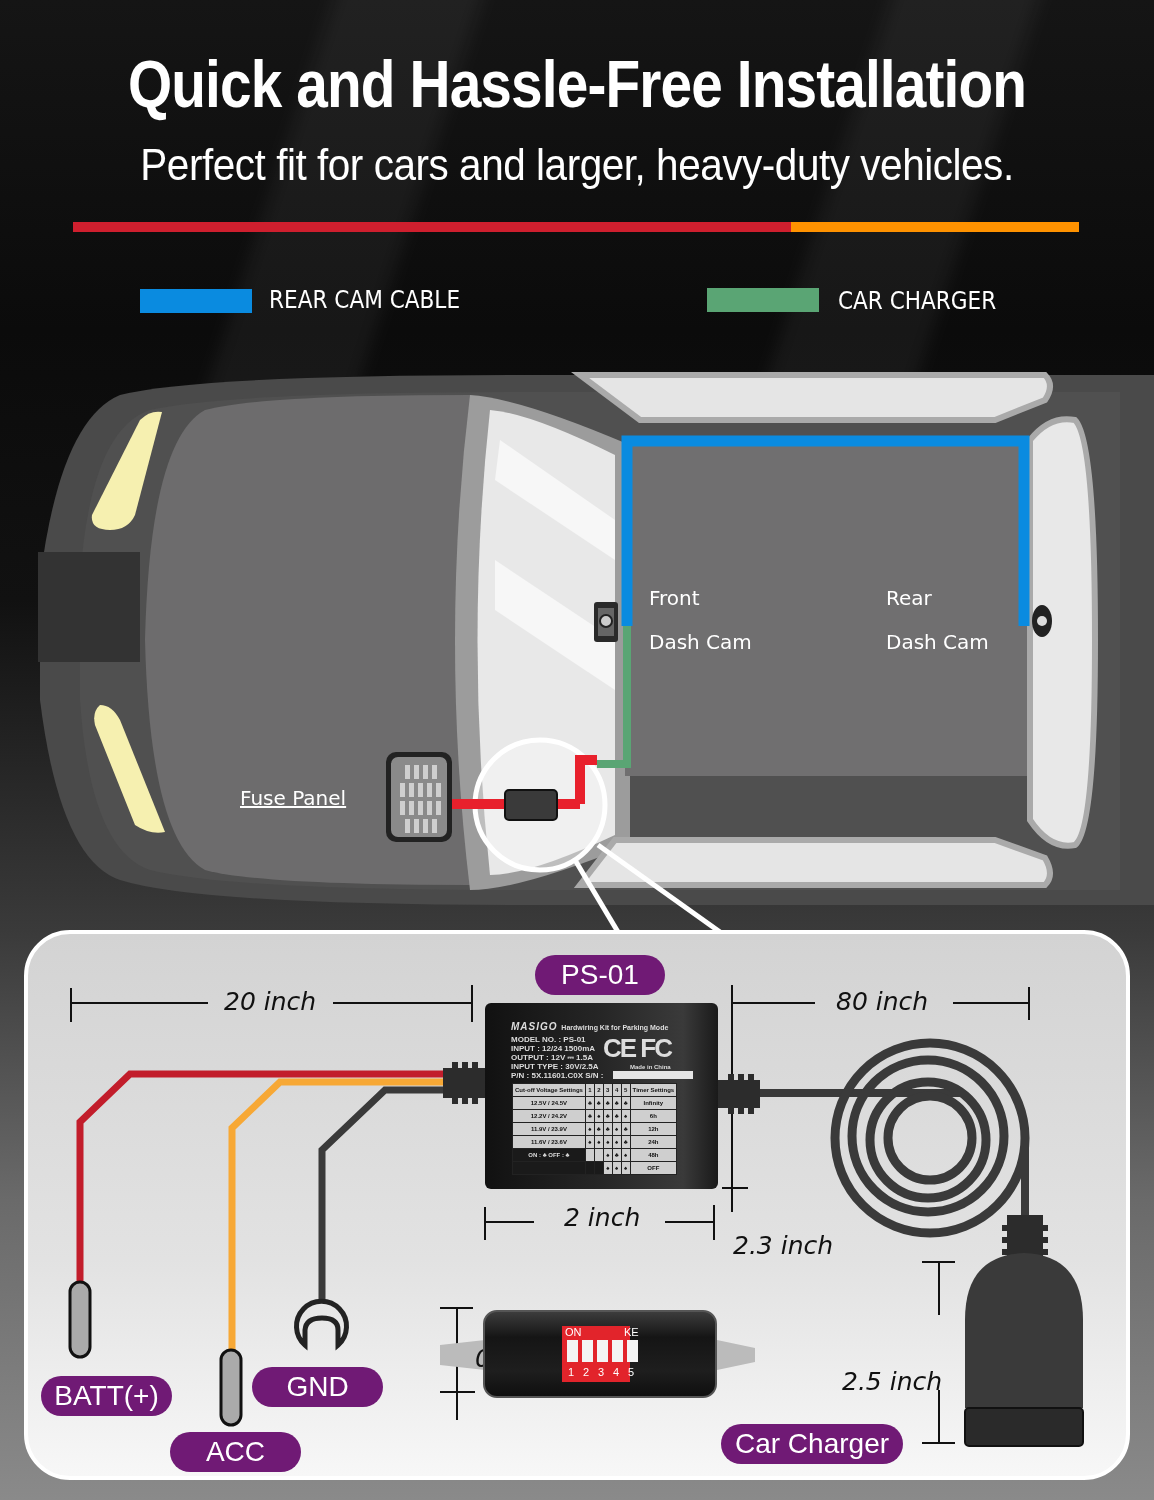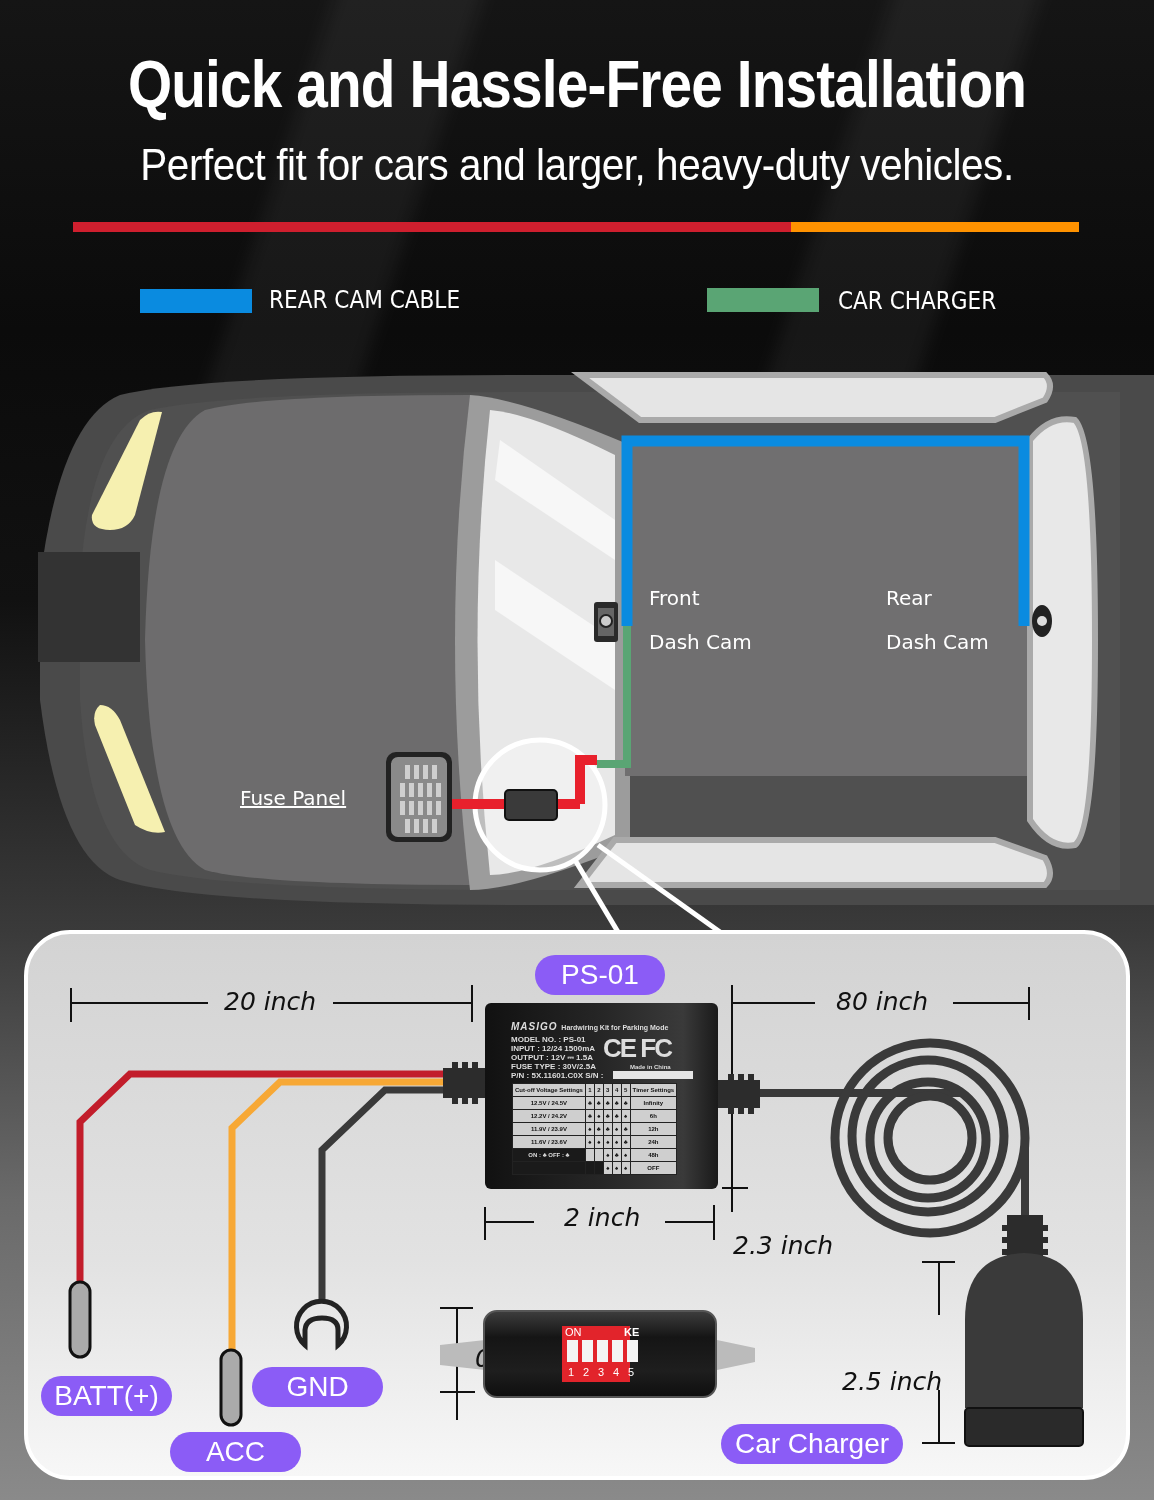--- a/index.html
+++ b/index.html
@@ -13,21 +13,21 @@
   .bar-red { position:absolute; left:73px; top:222px; width:718px; height:10px; background:#cf1f2e; }
   .bar-orange { position:absolute; left:791px; top:222px; width:288px; height:10px; background:#ff9200; }
   .legend-swatch { position:absolute; height:24px; width:112px; }
   .legend-label { position:absolute; color:#fff; font-family:"DejaVu Sans", sans-serif; font-size:24px; transform:scaleX(0.9); transform-origin:left; }
   svg.car { position:absolute; left:0; top:360px; }
   .car-label { position:absolute; color:#fff; font-family:"DejaVu Sans", sans-serif; font-size:20px; line-height:44px; }
   .panel { position:absolute; left:24px; top:930px; width:1106px; height:550px; border-radius:46px;
            background:linear-gradient(180deg,#d3d3d3 0%,#e2e2e2 60%,#f7f7f7 100%); border:4px solid #fff; }
   svg.detail { position:absolute; left:0; top:0; }
   .dim { position:absolute; color:#111; font-family:"DejaVu Sans", sans-serif; font-style:italic; font-size:25px; }
-  .pill { position:absolute; background:#8b5cf6; color:#fff; border-radius:24px; text-align:center; font-size:28px; line-height:40px; }
+  .pill { position:absolute; background:#701a75; color:#fff; border-radius:24px; text-align:center; font-size:28px; line-height:40px; }
   .module { position:absolute; left:485px; top:1003px; width:233px; height:186px; border-radius:6px;
             background:linear-gradient(90deg,#111 0%,#262626 50%,#3a3a3a 85%,#1a1a1a 100%); }
   .mod-text { position:absolute; color:#ddd; font-size:8px; font-weight:bold; line-height:9px; white-space:nowrap; }
   .mod-brand { position:absolute; left:26px; top:18px; color:#ddd; font-size:10px; font-weight:bold; font-style:italic; letter-spacing:1px; }
   .mod-ce { position:absolute; left:118px; top:30px; color:#ddd; font-size:26px; font-weight:bold; letter-spacing:-2px; }
   table.mod-tbl { position:absolute; left:27px; top:80px; border-collapse:collapse; }
   table.mod-tbl td { border:1px solid #222; background:#cfcfcf; color:#111; font-size:6px; font-weight:bold; text-align:center; height:13px; padding:0 2px; white-space:nowrap; }
   .dip { position:absolute; left:483px; top:1310px; width:234px; height:88px; border-radius:14px;
          background:linear-gradient(180deg,#3c3c3c 0%,#151515 30%,#1e1e1e 70%,#0f0f0f 100%); border:2px solid #555; }
   .dip-red { position:absolute; left:77px; top:14px; width:68px; height:56px; background:#e2242b;text-align:right; }
@@ -214,21 +214,21 @@
 <div class="pill" style="left:41px;top:1376px;width:131px;">BATT(+)</div>
 <div class="pill" style="left:170px;top:1432px;width:131px;">ACC</div>
 <div class="pill" style="left:252px;top:1367px;width:131px;">GND</div>
 <div class="pill" style="left:721px;top:1424px;width:182px;">Car Charger</div>
 
 <div class="module">
   <div class="mod-brand"><span>MASIGO</span> <span style="font-style:normal;font-size:7px;letter-spacing:0;">Hardwiring Kit for Parking Mode</span></div>
   <div class="mod-text" style="left:26px;top:32px;">MODEL NO. : PS-01</div>
   <div class="mod-text" style="left:26px;top:41px;">INPUT : 12/24 1500mA</div>
   <div class="mod-text" style="left:26px;top:50px;">OUTPUT : 12V ⎓ 1.5A</div>
-  <div class="mod-text" style="left:26px;top:59px;">FUSE TYPE : 30V/2.5A</div>
+  <div class="mod-text" style="left:26px;top:59px;">INPUT TYPE : 30V/2.5A</div>
   <div class="mod-text" style="left:26px;top:68px;">P/N : 5X.11601.C0X   S/N :</div>
   <div style="position:absolute;left:128px;top:68px;width:80px;height:8px;background:#e5e5e5;"></div>
   <div class="mod-ce">CE FC</div>
   <div class="mod-text" style="left:145px;top:60px;font-size:6px;">Made in China</div>
   <table class="mod-tbl">
     <tbody>
         <tr>
       <td style="width:50px;">Cut-off Voltage Settings</td>
       <td>1</td>
       <td>2</td>
@@ -291,21 +291,21 @@
           <td>♠</td>
           <td>OFF</td>
         </tr>
   </tbody>
     </table>
 </div>
 
 <div class="dip">
   <div class="dip-red">
     <div class="dip-txt" style="left:3px;top:0px;">ON</div>
-    <div class="dip-txt" style="left:62px;top:0px;font-weight:bold;">KE</div>
+    <div class="dip-txt" style="left:62px;top:0px;">KE</div>
     <div class="dip-sw" style="left:5px;"></div>
     <div class="dip-sw" style="left:20px;"></div>
     <div class="dip-sw" style="left:35px;"></div>
     <div class="dip-sw" style="left:50px;"></div>
     <div class="dip-sw" style="left:65px;"></div>
     <div class="dip-txt" style="left:6px;top:40px;">1</div>
     <div class="dip-txt" style="left:21px;top:40px;">2</div>
     <div class="dip-txt" style="left:36px;top:40px;">3</div>
     <div class="dip-txt" style="left:51px;top:40px;">4</div>
     <div class="dip-txt" style="left:66px;top:40px;">5</div>

